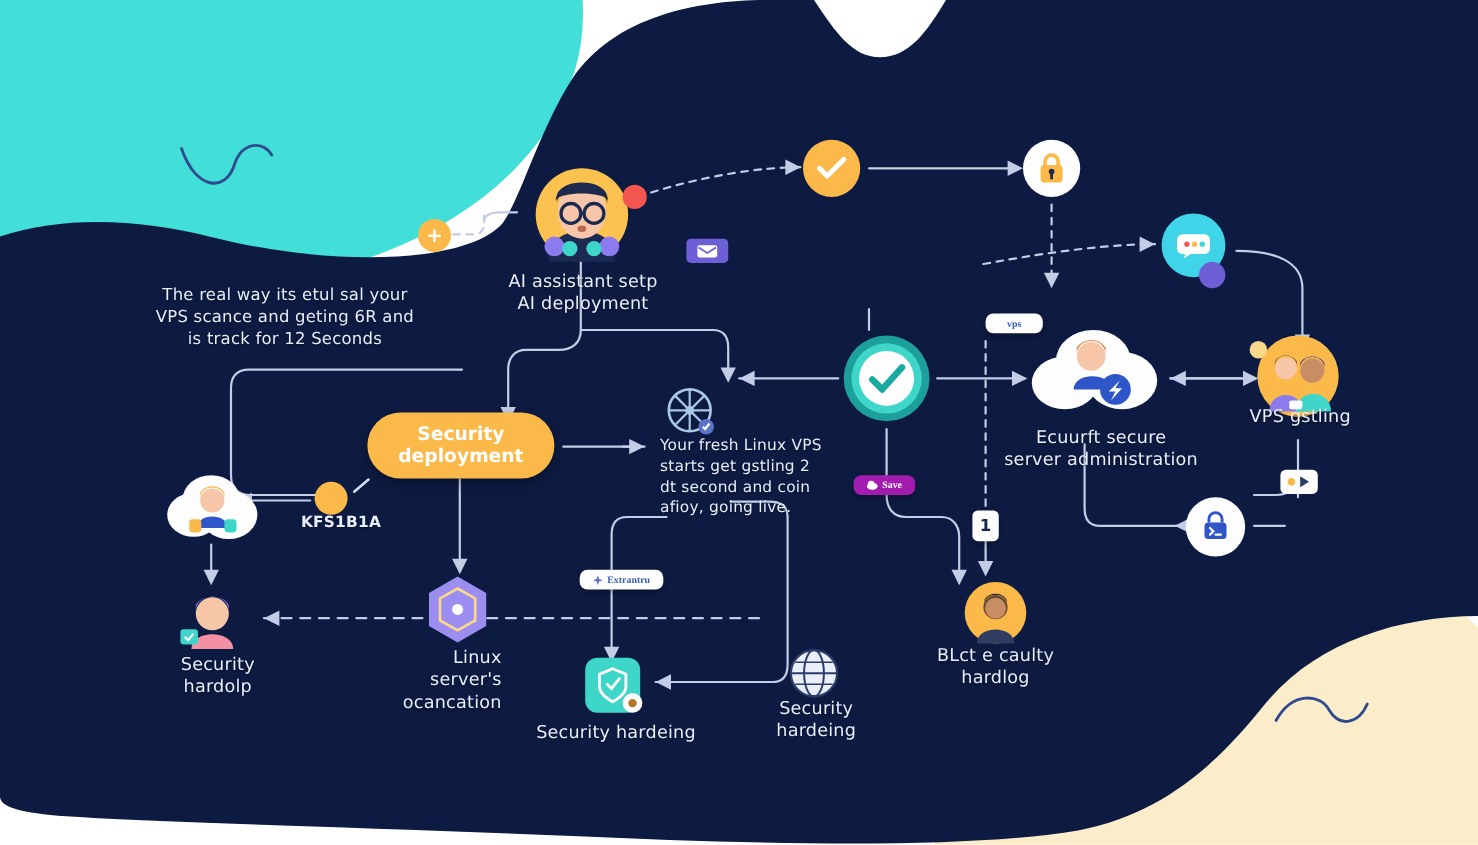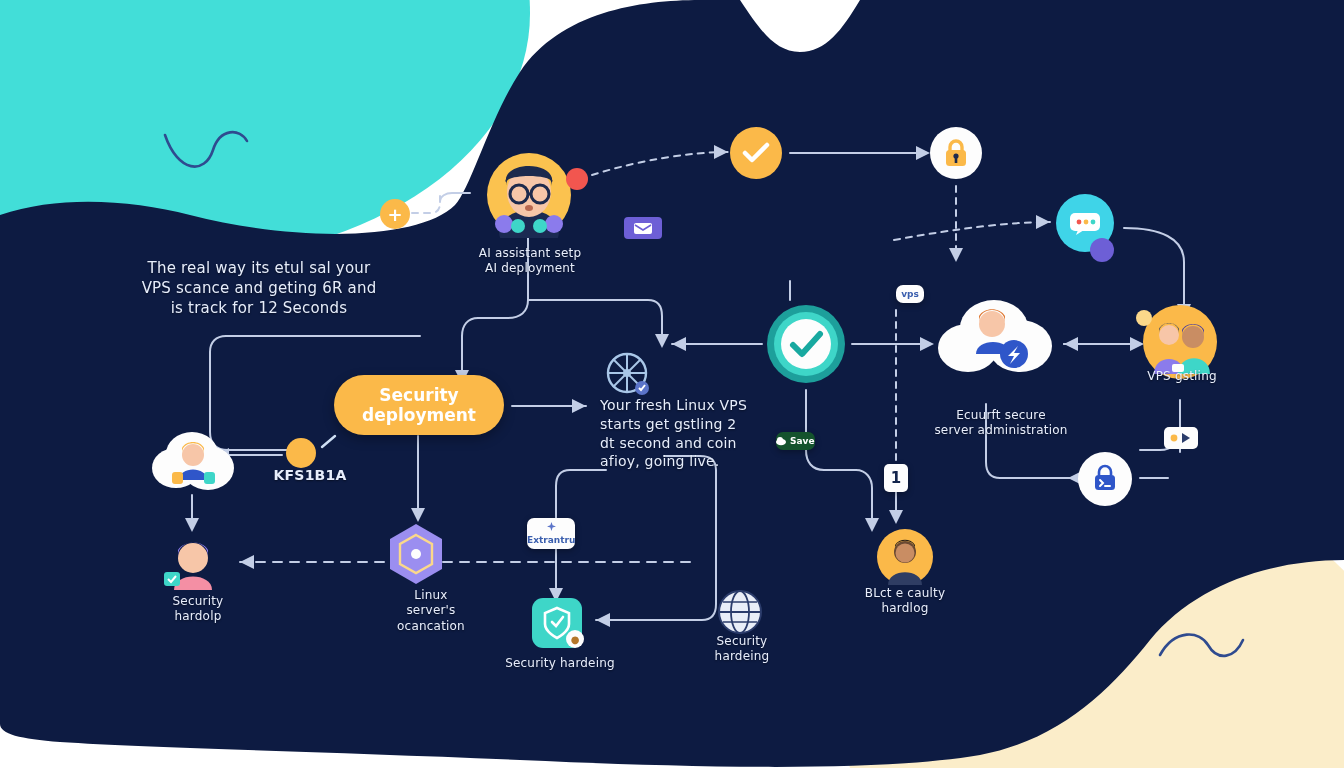--- a/index.html
+++ b/index.html
@@ -38,21 +38,21 @@
     position:absolute;left:0;top:0;width:1344px;height:768px;
     color:#eef3fb;
   }
   .canvas svg{position:absolute;left:0;top:0;}
 
   
   .node{position:absolute;}
   .circ{border-radius:50%;display:flex;align-items:center;justify-content:center;}
   .lbl{
     position:absolute;text-align:center;color:#e8eefc;
-    font-size:12px;line-height:1.28;letter-spacing:.2px;
+    font-size:16px;line-height:1.28;letter-spacing:.2px;
     text-shadow:0 1px 2px rgba(0,0,0,.45);
     white-space:pre-line;pointer-events:none;
   }
   .para{
     position:absolute;color:#e6edfb;font-size:15px;line-height:1.34;
     letter-spacing:.2px;white-space:pre-line;
     text-shadow:0 1px 2px rgba(0,0,0,.45);
   }
 
   
@@ -67,25 +67,26 @@
   .callout{
     position:absolute;background:#fdfdfd;border-radius:9px;
     color:#13244b;font-size:13px;line-height:1.34;font-weight:700;
     text-align:center;padding:10px 11px;white-space:pre-line;
     box-shadow:0 4px 14px rgba(0,0,0,.35);
   }
 
   
   .chip{
     position:absolute;border-radius:7px;display:flex;align-items:center;
-    gap:4px;padding:4px 0;font-size:9px;font-weight:700;
+    gap:4px;padding:4px 12px;font-size:9px;font-weight:700;
     box-shadow:0 2px 6px rgba(0,0,0,.3);
+    font-family:Liberation Serif, serif;
   }
   .chip-white{background:#fdfdfd;color:#3b5fae;}
-  .chip-teal{background:#14532d;color:#ffffff;}
+  .chip-teal{background:#a21caf;color:#ffffff;}
   .badge-num{
     position:absolute;background:#fdfdfd;color:#13244b;border-radius:5px;
     width:24px;height:28px;display:flex;align-items:center;justify-content:center;
     font-size:15px;font-weight:700;box-shadow:0 2px 6px rgba(0,0,0,.3);
   }
 
   .sm-circ{position:absolute;border-radius:50%;display:flex;align-items:center;justify-content:center;}
 </style>
 </head>
 <body>
@@ -345,25 +346,25 @@
   <div class="lbl" style="left:135px;top:594px;width:126px;">Security
 hardolp</div>
 
   <div class="node" style="left:386px;top:522px;width:60px;height:64px;">
     <svg width="60" height="64" viewBox="0 0 60 64">
       <polygon points="30,2 56,17 56,47 30,62 4,47 4,17" fill="#9b8ef0"></polygon>
       <polygon points="30,13 46,22 46,42 30,51 14,42 14,22" fill="none" stroke="#fbd88a" stroke-width="2.4"></polygon>
       <circle cx="30" cy="32" r="5" fill="#fdfdfd"></circle>
     </svg>
   </div>
-  <div class="lbl" style="left:376px;top:588px;width:110px;">Linux
+  <div class="lbl" style="left:346px;top:588px;width:110px;text-align:right;">Linux
 server's
 ocancation</div>
 
-  <div class="chip chip-white" style="left:527px;top:518px;flex-direction:column;">
+  <div class="chip chip-white" style="left:527px;top:518px;">
     <svg width="9" height="9" viewBox="0 0 9 9">
         <path d="M4.5,0 L5.6,3.3 L9,4.5 L5.6,5.6 L4.5,9 L3.3,5.6 L0,4.5 L3.3,3.3 Z" fill="#5b74c9"></path>
       </svg>
     <span>Extrantru</span>
   </div>
 
   <div class="node" style="left:530px;top:596px;width:54px;height:54px;">
     <svg width="54" height="54" viewBox="0 0 54 54">
       <rect x="2" y="2" width="50" height="50" rx="11" fill="#3ed6c8"></rect>
       <path d="M27,12 L39,17 L39,28 C39,36 27,42 27,42 C27,42 15,36 15,28 L15,17 Z" fill="none" stroke="#fff" stroke-width="2.6"></path>
@@ -413,21 +414,21 @@
       <ellipse cx="32" cy="52" rx="30" ry="24" fill="#fdfdfd"></ellipse>
       <ellipse cx="84" cy="50" rx="32" ry="26" fill="#fdfdfd"></ellipse>
       <ellipse cx="58" cy="32" rx="34" ry="28" fill="#fdfdfd"></ellipse>
       <circle cx="56" cy="28" r="13" fill="#f7c6a8"></circle>
       <path d="M43,26 C43,10 69,10 69,26 L69,20 C64,11 48,11 43,20 Z" fill="#e07b36"></path>
       <path d="M40,58 C40,42 74,42 74,58 Z" fill="#2f56c9"></path>
       <circle cx="78" cy="58" r="14" fill="#2f56c9"></circle>
       <path d="M82,50 L72,60 L78,60 L74,68 L84,57 L78,57 Z" fill="#fff"></path>
     </svg>
   </div>
-  <div class="lbl" style="left:912px;top:388px;width:178px;margin-top:20px;">Ecuurft secure
+  <div class="lbl" style="left:912px;top:388px;width:178px;">Ecuurft secure
 server administration</div>
 
   <div class="node" style="left:1142px;top:304px;width:76px;height:76px;">
     <svg width="76" height="76" viewBox="0 0 76 76">
       <circle cx="38" cy="38" r="37" fill="#fbb949"></circle>
       <circle cx="27" cy="31" r="10" fill="#f7c6a8"></circle>
       <path d="M17,29 C17,16 37,16 37,29 L37,25 C33,17 21,17 17,25 Z" fill="#2f3d63"></path>
       <path d="M12,70 C12,50 42,50 42,70 Z" fill="#8b7bec"></path>
       <circle cx="51" cy="33" r="11" fill="#c98d63"></circle>
       <path d="M40,31 C40,17 62,17 62,31 L62,26 C58,18 44,18 40,26 Z" fill="#4a3fa0"></path>

